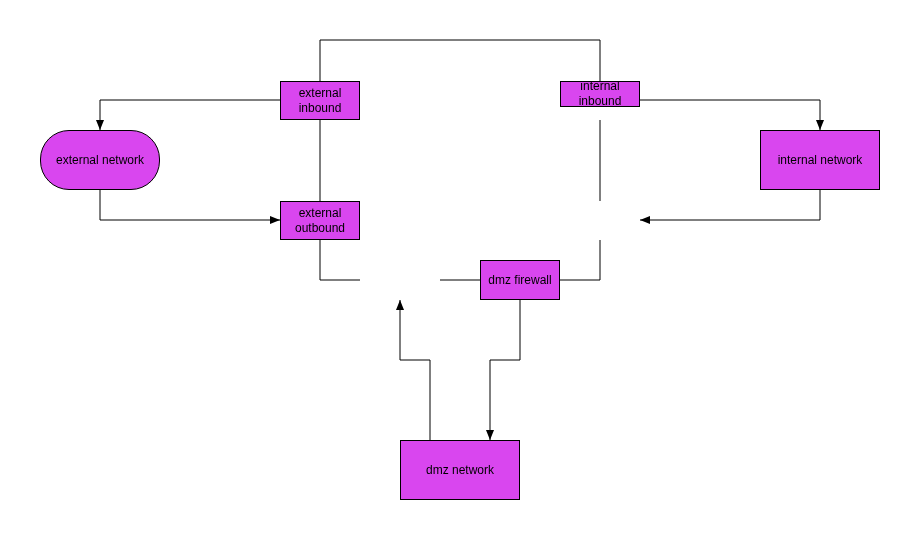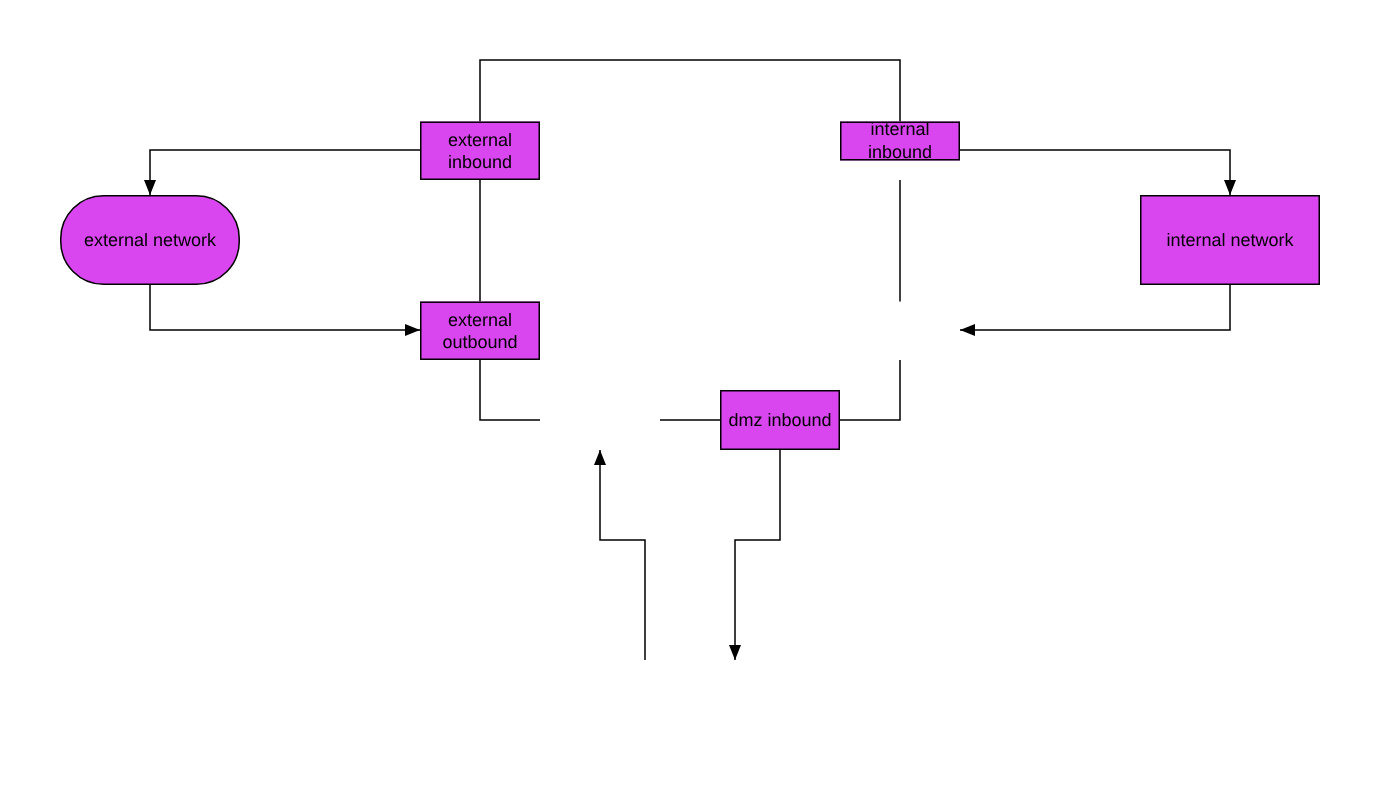--- a/index.html
+++ b/index.html
@@ -85,15 +85,18 @@
     <div class="node" style="left: 280px; top: 201px; width: 80px; height: 39px;">
       <span class="node-label">external outbound</span>
     </div>
     <div class="node" style="left: 560px; top: 81px; width: 80px; height: 26px;">
       <span class="node-label">internal inbound</span>
     </div>
     <div class="node" style="left: 760px; top: 130px; width: 120px; height: 60px;">
       <span class="node-label">internal network</span>
     </div>
     <div class="node" style="left: 480px; top: 260px; width: 80px; height: 40px;">
-      <span class="node-label">dmz inbound</span>
+      <span class="node-label">dmz firewall</span>
+    </div>
+    <div class="node" style="left: 400px; top: 440px; width: 120px; height: 60px;">
+      <span class="node-label">dmz network</span>
     </div>
   </div>
 
 </body></html>

